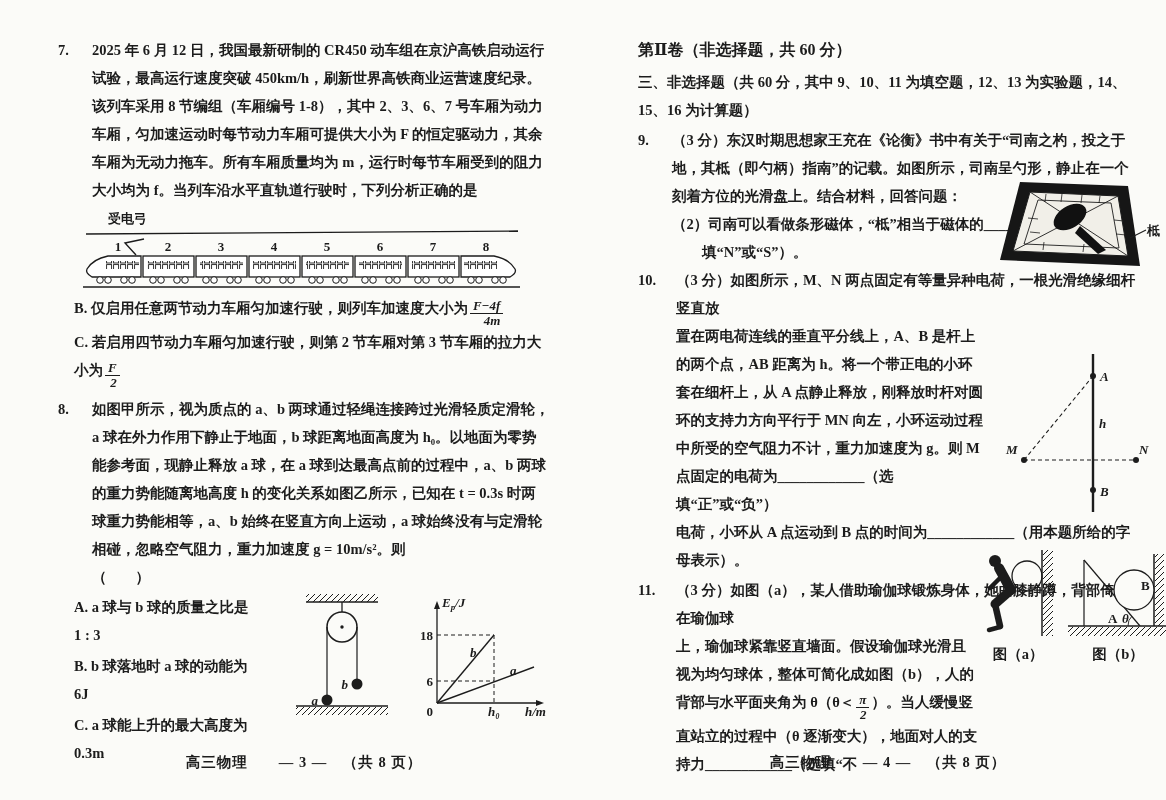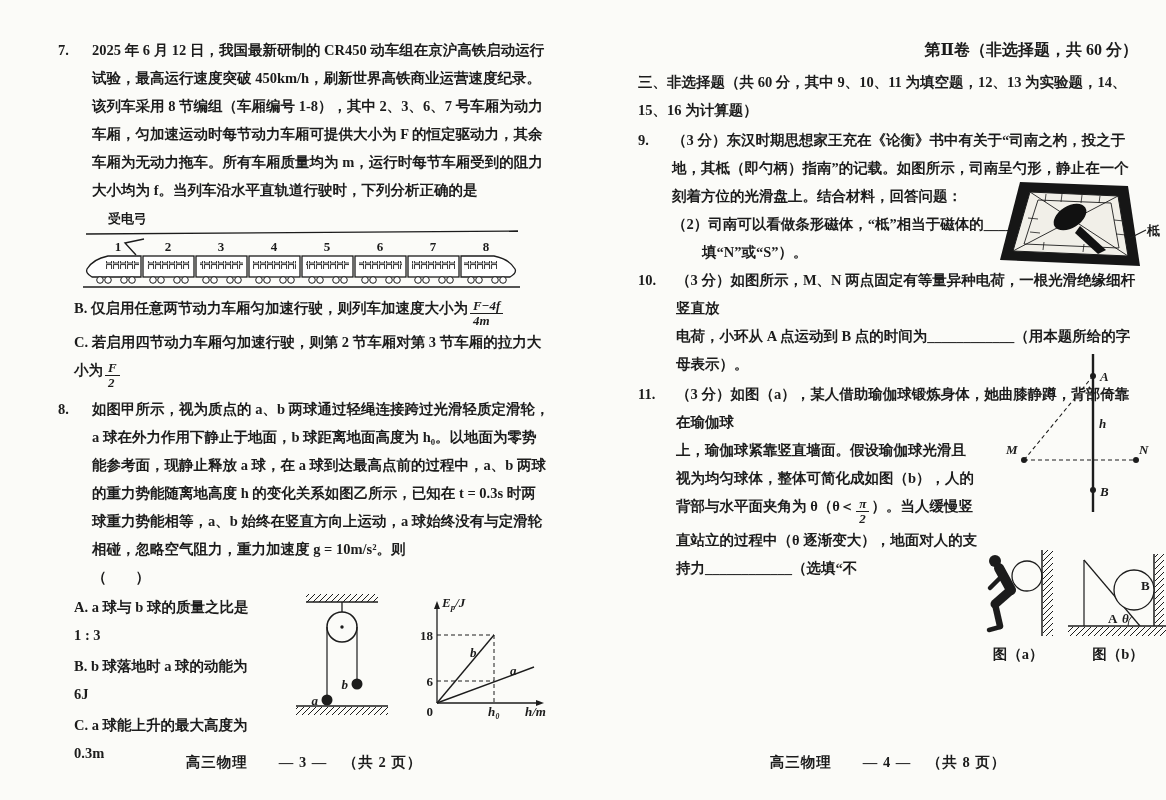--- a/index.html
+++ b/index.html
@@ -19,36 +19,36 @@
 
   .qblock { position:relative; padding-left:34px; }
   .qblock.wide { padding-left:38px; }
   .qnum { position:absolute; left:0; top:0; }
 
   .sub { padding-left:30px; text-indent:-30px; }
 
   .opts { margin-left:16px; margin-top:2px; }
   .opt  { min-height:28px; }
 
-  .frac { display:inline-block; text-align:left; vertical-align:-12px;
+  .frac { display:inline-block; text-align:right; vertical-align:-12px;
           line-height:1.1; font-size:13px; margin:0 2px; font-style:italic; }
   .fnum { display:block; padding:0 3px; }
   .fden { display:block; border-top:1.3px solid #1c1c1c; padding:0 3px; }
 
   .train-wrap { margin:6px 0 4px 20px; }
 
   .q8row { display:flex; margin-top:2px; }
   .q8opts { width:252px; margin-left:16px; }
   .q8opts .opt { margin-bottom:3px; }
   .figcol { text-align:center; }
   .figcol .cap { font-size:14.5px; margin-top:2px; }
   #figjia { margin-left:36px; width:118px; }
   #figyi  { margin-left:12px; width:140px; }
 
-  .center { text-align:right; }
+  .center { text-align:left; }
   .part-title { font-size:16px; font-weight:700; margin-bottom:4px; }
 
   .padR-q9  { padding-right:178px; }
   .padR-q10 { padding-right:152px; }
   .padR-q11 { padding-right:158px; }
 
   .absfig { position:absolute; }
   #sinanfig  { left:348px; top:172px; }
   #rodfig    { left:360px; top:348px; }
   #yogafigs  { left:340px; top:548px; display:flex; gap:10px; }
@@ -191,37 +191,38 @@
           <text x="23" y="47" class="svglab" text-anchor="end">18</text>
           <text x="23" y="93" class="svglab" text-anchor="end">6</text>
           <text x="23" y="123" class="svglab" text-anchor="end">0</text>
           <text x="84" y="123" class="svglab ital" text-anchor="middle">h₀</text>
           <text x="136" y="123" class="svglab ital" text-anchor="end">h/m</text>
         </svg>
 
       </div>
     </div>
 
-    <div class="footer">高三物理　　— 3 —　（共 2 页）</div>
+    <div class="footer">高三物理　　— 3 —　（共 8 页）</div>
   </div>
 
   <div class="page" id="pageR">
 
     <div class="center part-title">第Ⅱ卷（非选择题，共 60 分）</div>
     <div>三、非选择题（共 60 分，其中 9、10、11 为填空题，12、13 为实验题，14、15、16 为计算题）</div>
 
     <div class="qblock" style="margin-top:2px;">
       <span class="qnum">9.</span>
       <div>（3 分）东汉时期思想家王充在《论衡》书中有关于“司南之杓，投之于地，其柢（即勺柄）指南”的记载。如图所示，司南呈勺形，静止在一个刻着方位的光滑盘上。结合材料，回答问题：</div>
       <div class="sub">（2）司南可以看做条形磁体，“柢”相当于磁体的____极（选填“N”或“S”）。</div>
     </div>
 
     <div class="qblock wide" style="margin-top:0;">
       <span class="qnum">10.</span>
       <div>（3 分）如图所示，M、N 两点固定有等量异种电荷，一根光滑绝缘细杆竖直放</div>
+      <div class="padR-q10">置在两电荷连线的垂直平分线上，A、B 是杆上的两个点，AB 距离为 h。将一个带正电的小环套在细杆上，从 A 点静止释放，刚释放时杆对圆环的支持力方向平行于 MN 向左，小环运动过程中所受的空气阻力不计，重力加速度为 g。则 M 点固定的电荷为____________（选填“正”或“负”）</div>
       <div>电荷，小环从 A 点运动到 B 点的时间为____________（用本题所给的字母表示）。</div>
     </div>
 
     <div class="qblock wide" style="margin-top:2px;">
       <span class="qnum">11.</span>
       <div>（3 分）如图（a），某人借助瑜伽球锻炼身体，她曲膝静蹲，背部倚靠在瑜伽球</div>
       <div class="padR-q11"><span>上，瑜伽球紧靠竖直墙面。假设瑜伽球光滑且视为均匀球体，整体可简化成如图（b），人的背部与水平面夹角为 θ（θ＜</span><span class="frac"><span class="fnum">π</span><span class="fden">2</span></span><span>）。当人缓慢竖直站立的过程中（θ 逐渐变大），地面对人的支持力____________（选填“不</span></div>
 
     </div>
 

